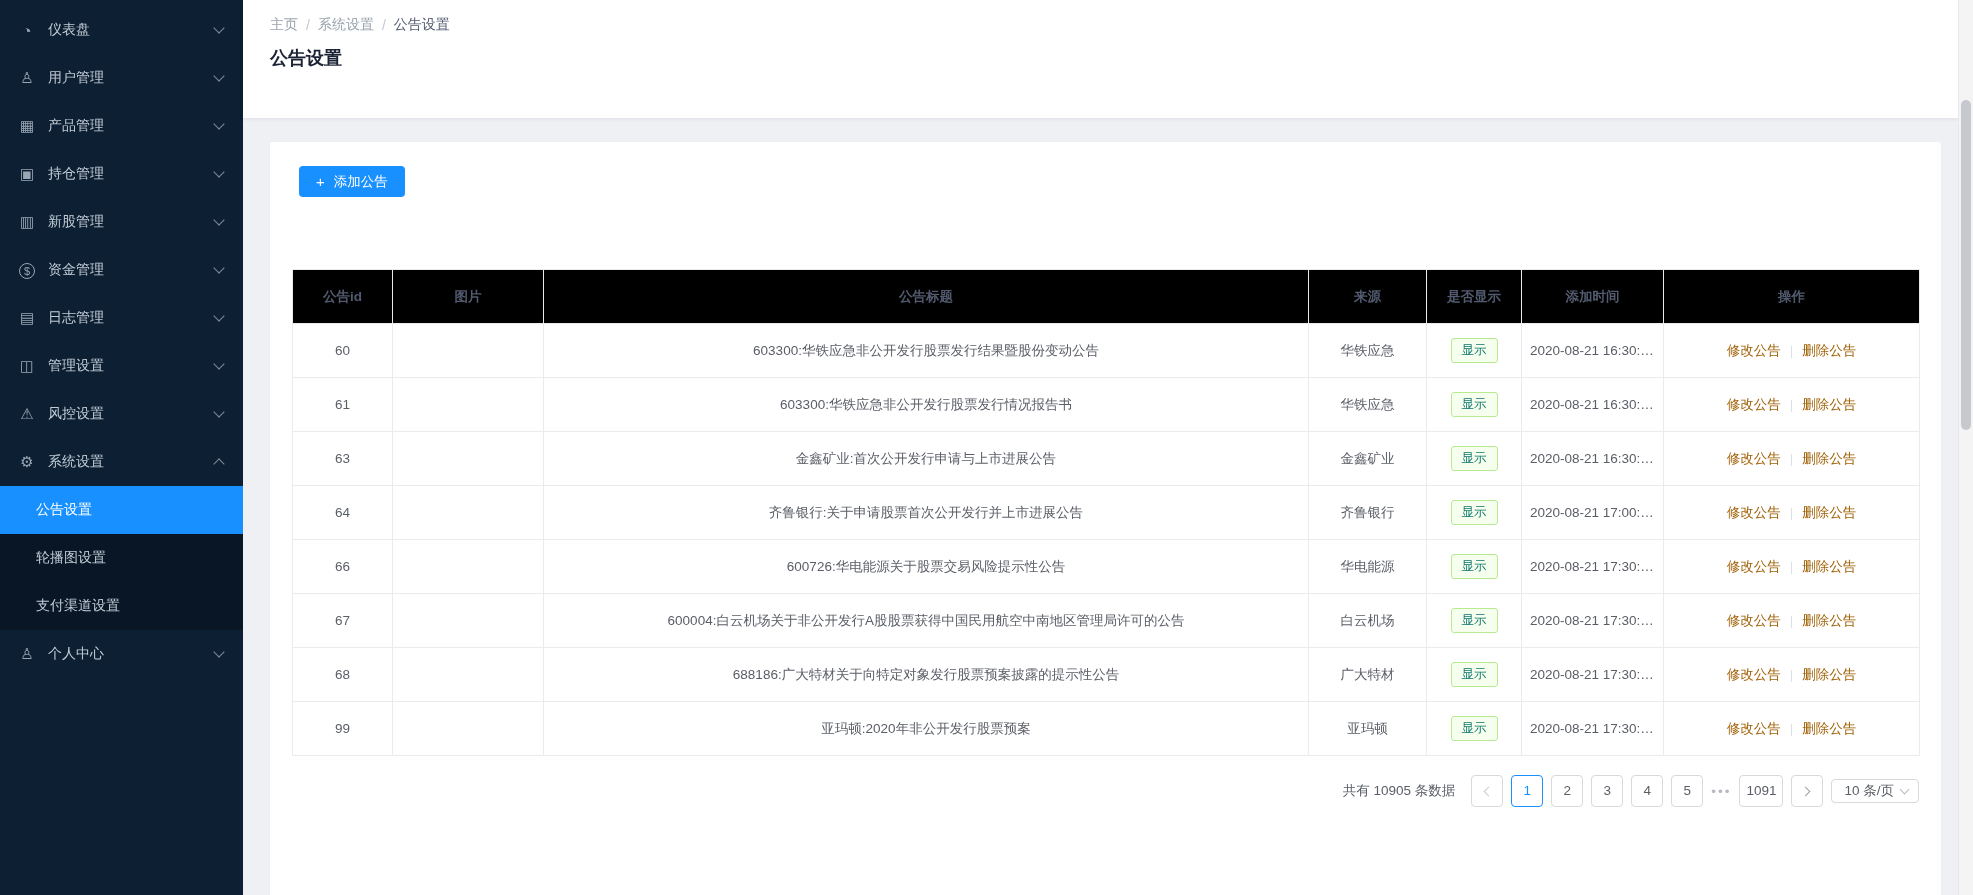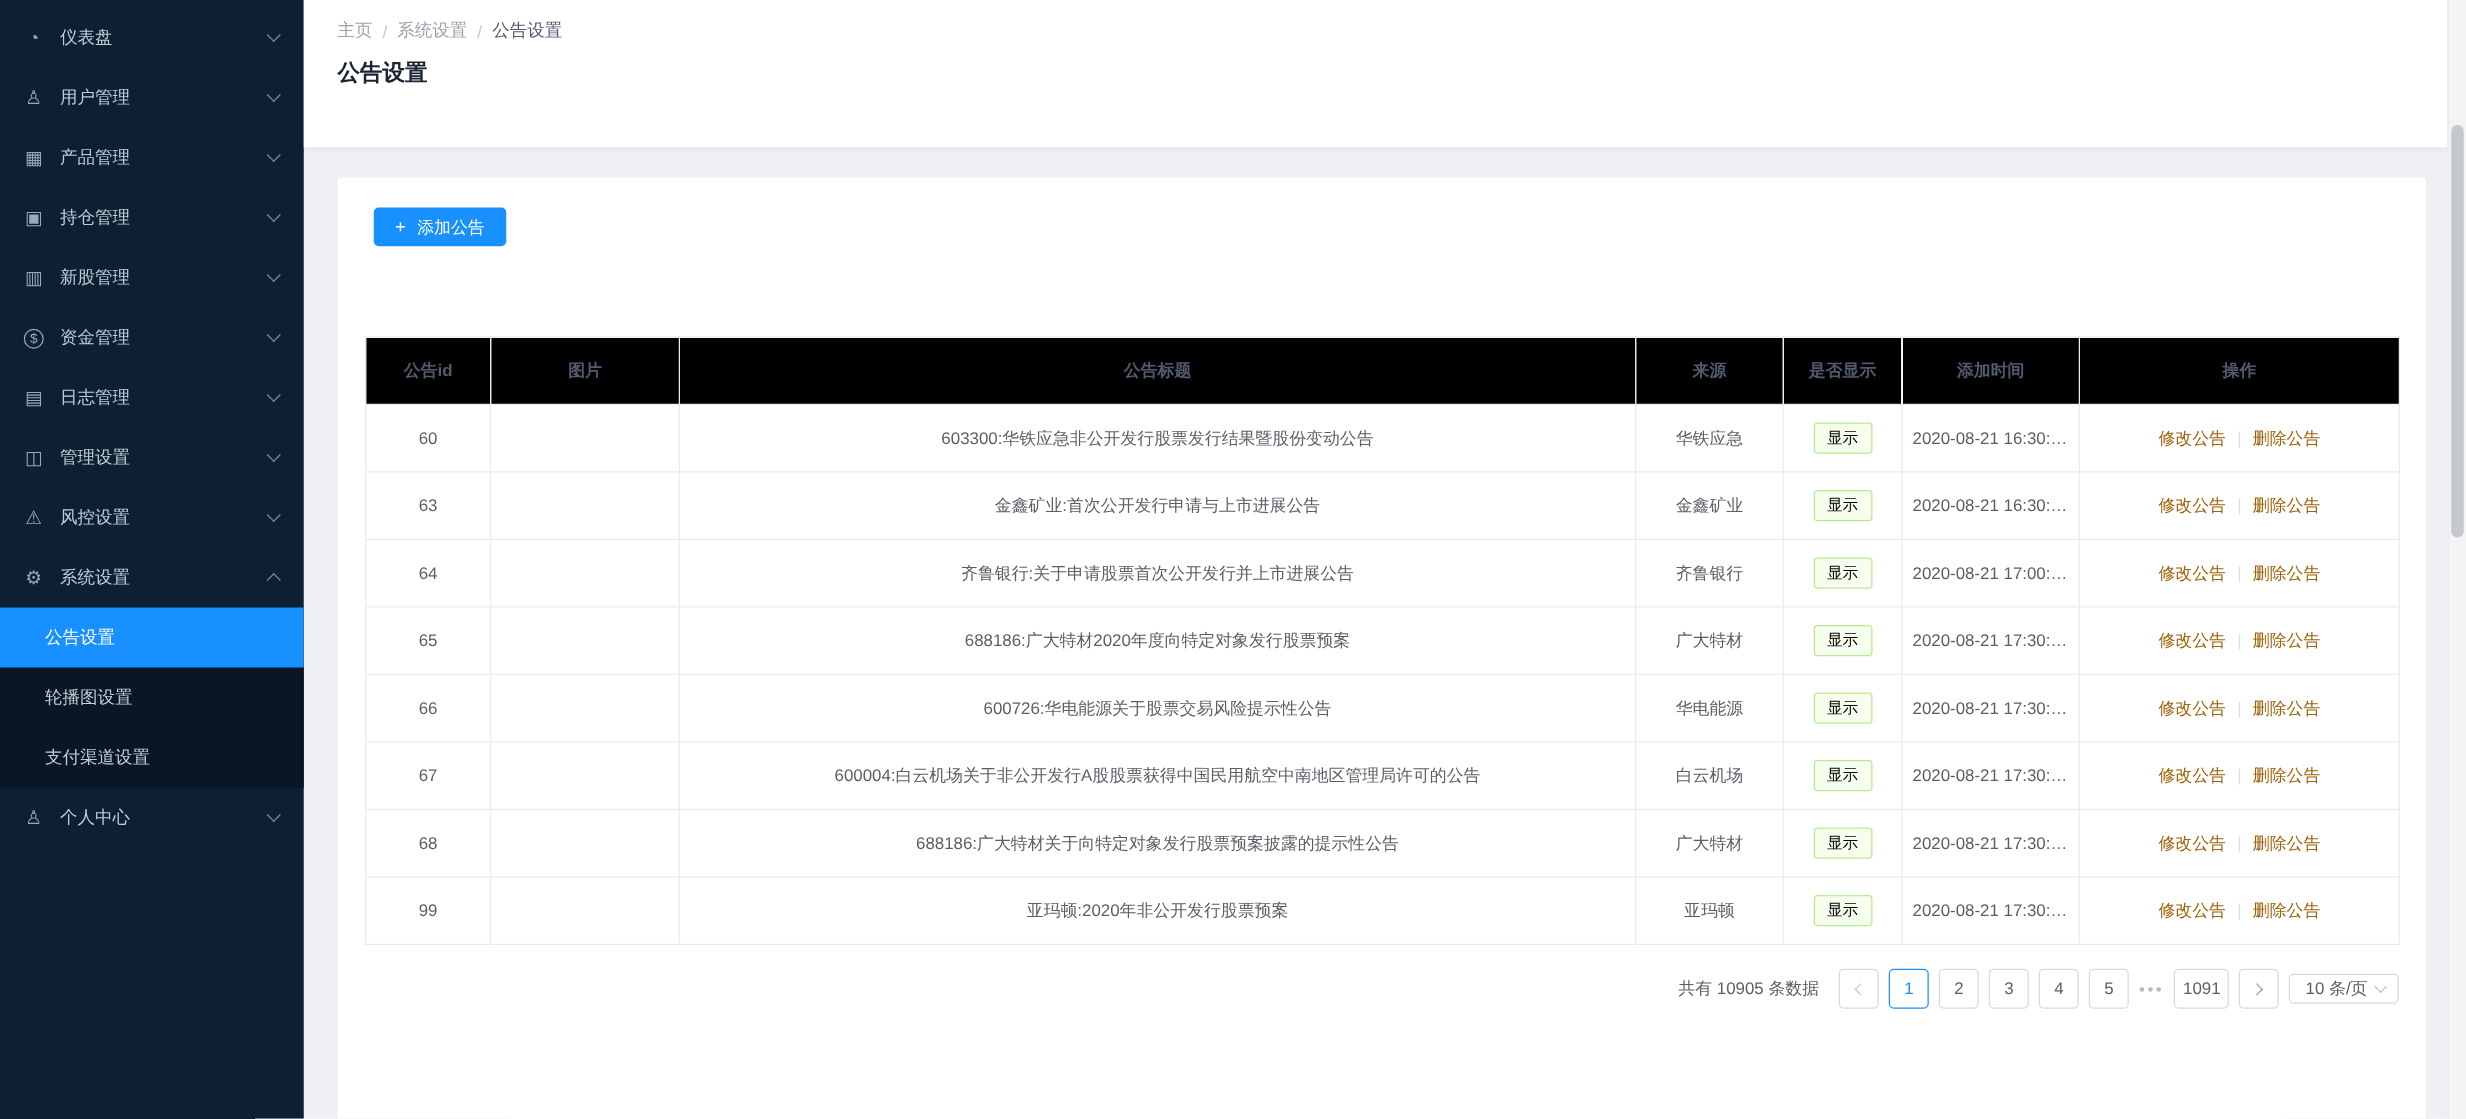--- a/index.html
+++ b/index.html
@@ -31,21 +31,21 @@
 
   .btn-add { display:inline-flex; align-items:center; gap:9px; background:#1890ff; color:#fff; border:none; border-radius:4px; height:31px; padding:0 17px; font-size:13.5px; cursor:pointer; align-self:flex-start; margin-left:7px; }
   .btn-add .plus { font-size:15px; font-weight:400; }
 
   
   table { border-collapse:collapse; table-layout:fixed; width:1627px; margin-top:72px; font-size:13.5px; }
   th, td { border:1px solid #e9ebee; text-align:center; height:54px; padding:0 8px; overflow:hidden; white-space:nowrap; text-overflow:ellipsis; }
   thead th { background:#000000; color:#515a6e; font-weight:700; font-size:13.5px; }
   tbody td { color:#5a5e66; }
   tr.active-row td { background:#e8f6fe; }
-  .badge { display:inline-block; padding:3px 10px; font-size:12.5px; color:#000000; background:#f6ffed; border:1px solid #b7eb8f; border-radius:3px; line-height:1.3; }
+  .badge { display:inline-block; padding:3px 10px; font-size:12.5px; color:#0f766e; background:#f6ffed; border:1px solid #b7eb8f; border-radius:3px; line-height:1.3; }
   .lnk { color:#a16207; text-decoration:none; cursor:pointer; }
   .act-sep { color:#dcdfe4; margin:0 9px; }
 
   
   .pager { margin-top:19px; display:flex; align-items:center; justify-content:flex-end; font-size:13.5px; color:#5a5e66; gap:8px; }
   .pager .total { margin-right:8px;margin-left:36px; }
   .pbtn { min-width:32px; height:32px; line-height:30px; text-align:center; border:1px solid #d9d9d9; border-radius:4px; background:#fff; cursor:pointer; padding:0 6px; display:inline-flex; align-items:center; justify-content:center; }
   .pbtn.active { border-color:#1890ff; color:#1890ff; }
   .pbtn.disabled { cursor:default; }
   .pbtn .pchev { width:7px; height:7px; border-right:1.5px solid #99a0a8; border-bottom:1.5px solid #99a0a8; }
@@ -176,44 +176,44 @@
           <tr>
             <td>60</td>
             <td></td>
             <td>603300:华铁应急非公开发行股票发行结果暨股份变动公告</td>
             <td>华铁应急</td>
             <td><span class="badge">显示</span></td>
             <td>2020-08-21 16:30:00</td>
             <td><a class="lnk">修改公告</a><span class="act-sep">|</span><a class="lnk">删除公告</a></td>
           </tr>
           <tr>
+            <td>61</td>
+            <td></td>
+            <td>603300:华铁应急非公开发行股票发行情况报告书</td>
+            <td>华铁应急</td>
+            <td><span class="badge">显示</span></td>
+            <td>2020-08-21 16:30:00</td>
+            <td><a class="lnk">修改公告</a><span class="act-sep">|</span><a class="lnk">删除公告</a></td>
+          </tr>
+          <tr>
             <td>63</td>
             <td></td>
             <td>金鑫矿业:首次公开发行申请与上市进展公告</td>
             <td>金鑫矿业</td>
             <td><span class="badge">显示</span></td>
             <td>2020-08-21 16:30:00</td>
             <td><a class="lnk">修改公告</a><span class="act-sep">|</span><a class="lnk">删除公告</a></td>
           </tr>
           <tr>
             <td>64</td>
             <td></td>
             <td>齐鲁银行:关于申请股票首次公开发行并上市进展公告</td>
             <td>齐鲁银行</td>
             <td><span class="badge">显示</span></td>
             <td>2020-08-21 17:00:00</td>
-            <td><a class="lnk">修改公告</a><span class="act-sep">|</span><a class="lnk">删除公告</a></td>
-          </tr>
-          <tr>
-            <td>65</td>
-            <td></td>
-            <td>688186:广大特材2020年度向特定对象发行股票预案</td>
-            <td>广大特材</td>
-            <td><span class="badge">显示</span></td>
-            <td>2020-08-21 17:30:00</td>
             <td><a class="lnk">修改公告</a><span class="act-sep">|</span><a class="lnk">删除公告</a></td>
           </tr>
           <tr>
             <td>66</td>
             <td></td>
             <td>600726:华电能源关于股票交易风险提示性公告</td>
             <td>华电能源</td>
             <td><span class="badge">显示</span></td>
             <td>2020-08-21 17:30:00</td>
             <td><a class="lnk">修改公告</a><span class="act-sep">|</span><a class="lnk">删除公告</a></td>

